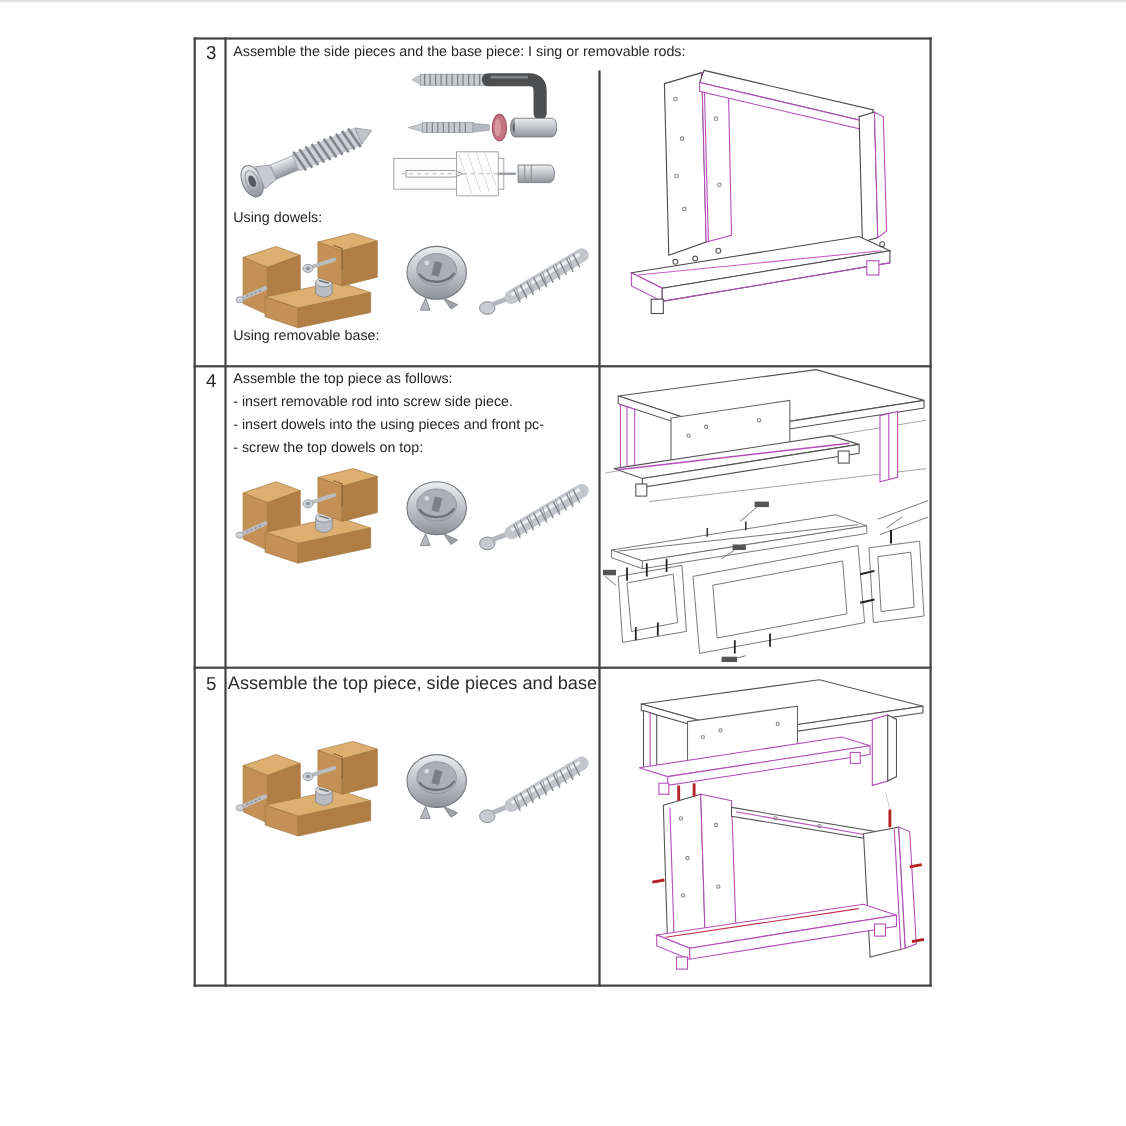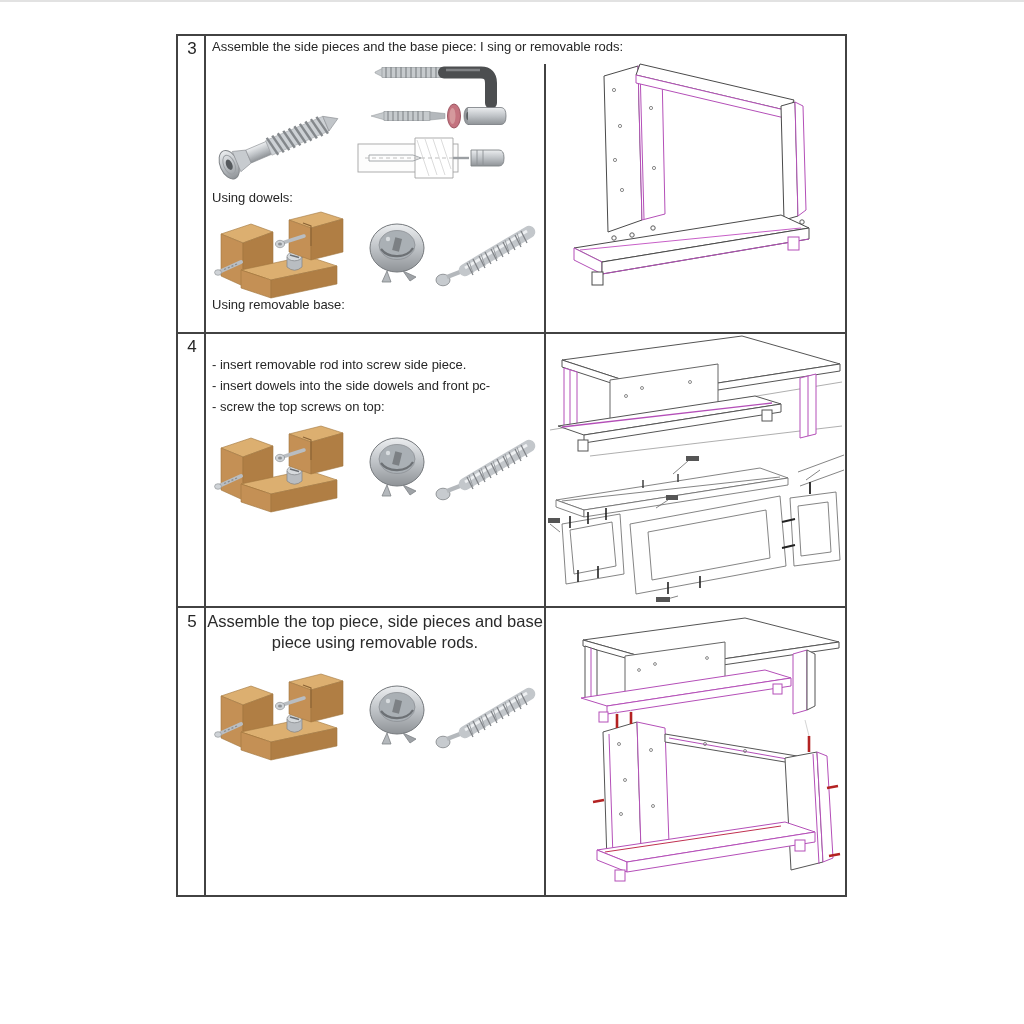--- a/index.html
+++ b/index.html
@@ -228,23 +228,24 @@
         <polygon points="18,200 46,214 46,226 18,212" stroke="#b44fb8"></polygon>
         <polygon points="46,214 253,180 253,191 46,226"></polygon>
         <line x1="46" y1="226" x2="253" y2="191" stroke="#b44fb8"></line>
         <rect x="36" y="224" width="11" height="13"></rect>
         <rect x="232" y="189" width="11" height="13" stroke="#b44fb8"></rect>
       </g>
     </svg>
   </div>
 
   <div class="num" style="left:181px;top:337px">4</div>
+  <div class="txt" style="left:212px;top:336px">Assemble the top piece as follows:</div>
   <div class="txt" style="left:212px;top:357px">- insert removable rod into screw side piece.</div>
-  <div class="txt" style="left:212px;top:378px">- insert dowels into the side dowels and front pc-</div>
-  <div class="txt" style="left:212px;top:399px">- screw the top screws on top:</div>
+  <div class="txt" style="left:212px;top:378px">- insert dowels into the using pieces and front pc-</div>
+  <div class="txt" style="left:212px;top:399px">- screw the top dowels on top:</div>
 
   <div class="ill" style="left:207px;top:424px">
     <svg width="332" height="92" viewBox="0 0 332 92">
       <use href="#hwset"></use>
     </svg>
   </div>
 
   <div class="ill" style="left:550px;top:330px">
     <svg width="292" height="130" viewBox="0 0 292 130">
       <line x1="0" y1="100" x2="292" y2="52" stroke="#9a9a9a" stroke-width="0.8"></line>
@@ -315,21 +316,20 @@
           <line x1="262" y1="30" x2="262" y2="42"></line>
         </g>
         <line x1="258" y1="28" x2="272" y2="18"></line>
       </g>
     </svg>
   </div>
 
   <div class="num" style="left:181px;top:612px">5</div>
   <div style="position:absolute;left:206px;top:611px;width:338px;text-align:center;font-size:16.5px;line-height:21px">
     <div>Assemble the top piece, side pieces and base</div>
-    <div>piece using removable rods.</div>
   </div>
 
   <div class="ill" style="left:207px;top:672px">
     <svg width="332" height="92" viewBox="0 0 332 92">
       <use href="#hwset"></use>
     </svg>
   </div>
 
   <div class="ill" style="left:575px;top:614px">
     <svg width="272" height="112" viewBox="0 0 272 112">

